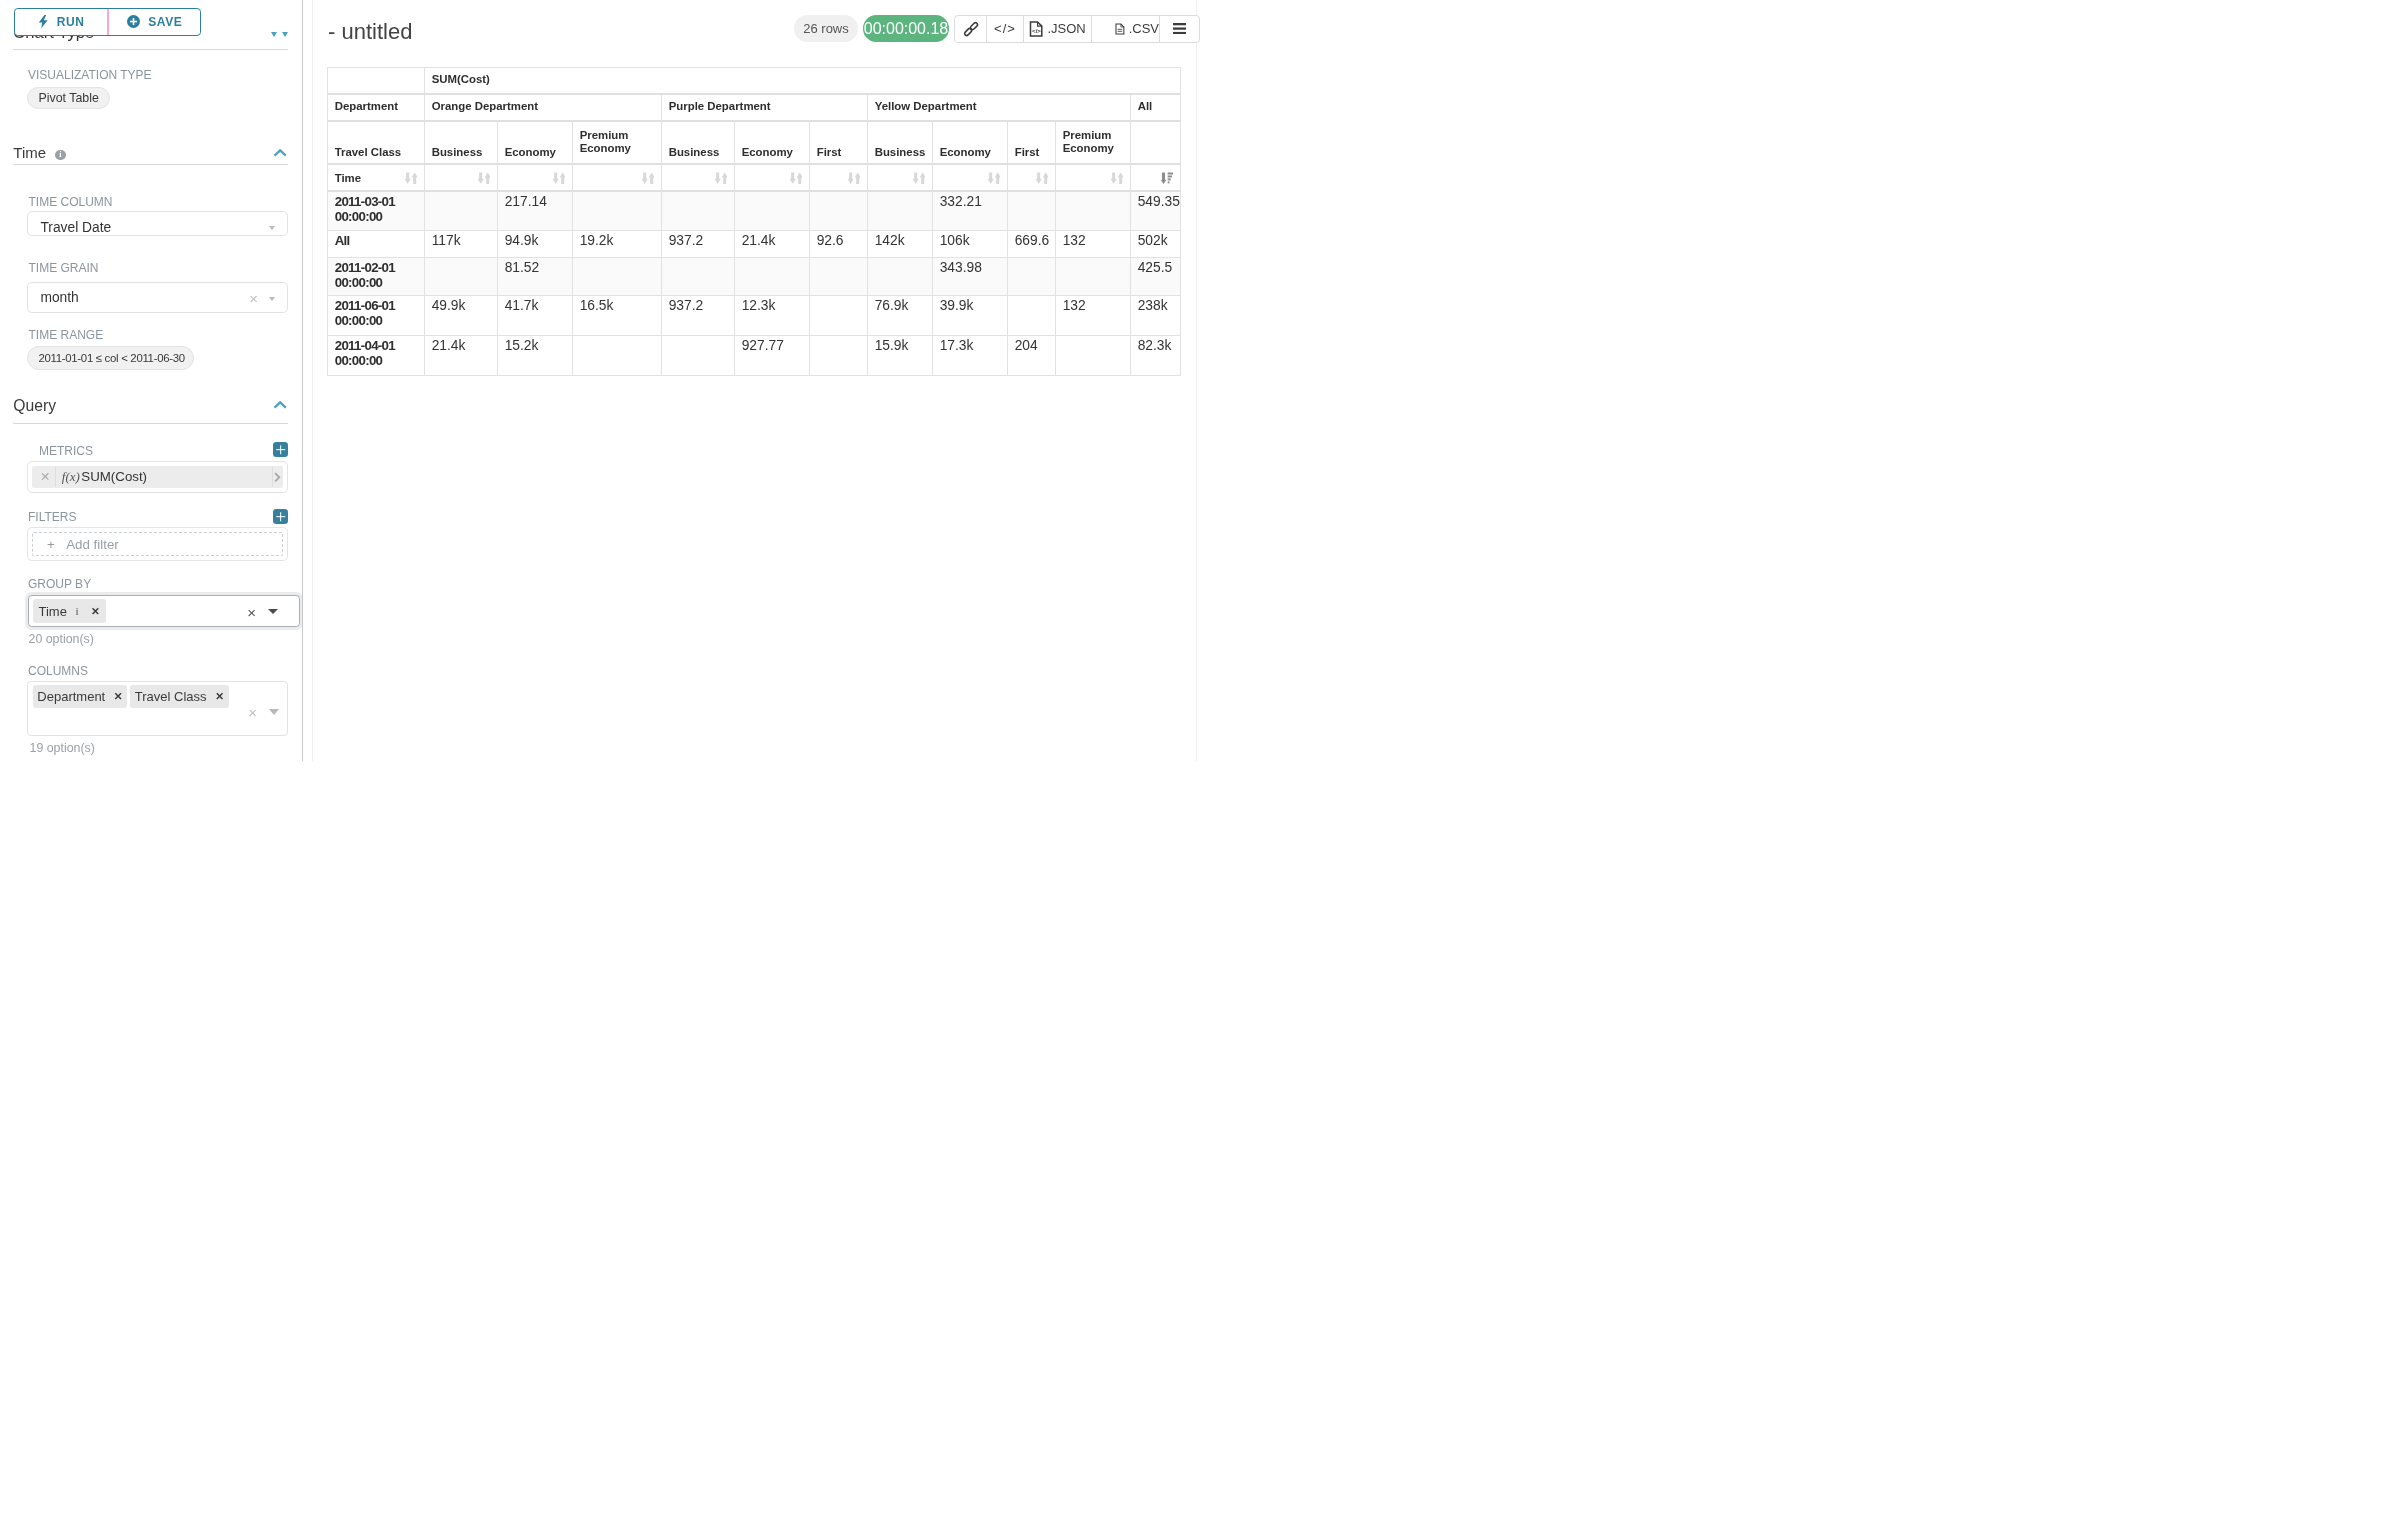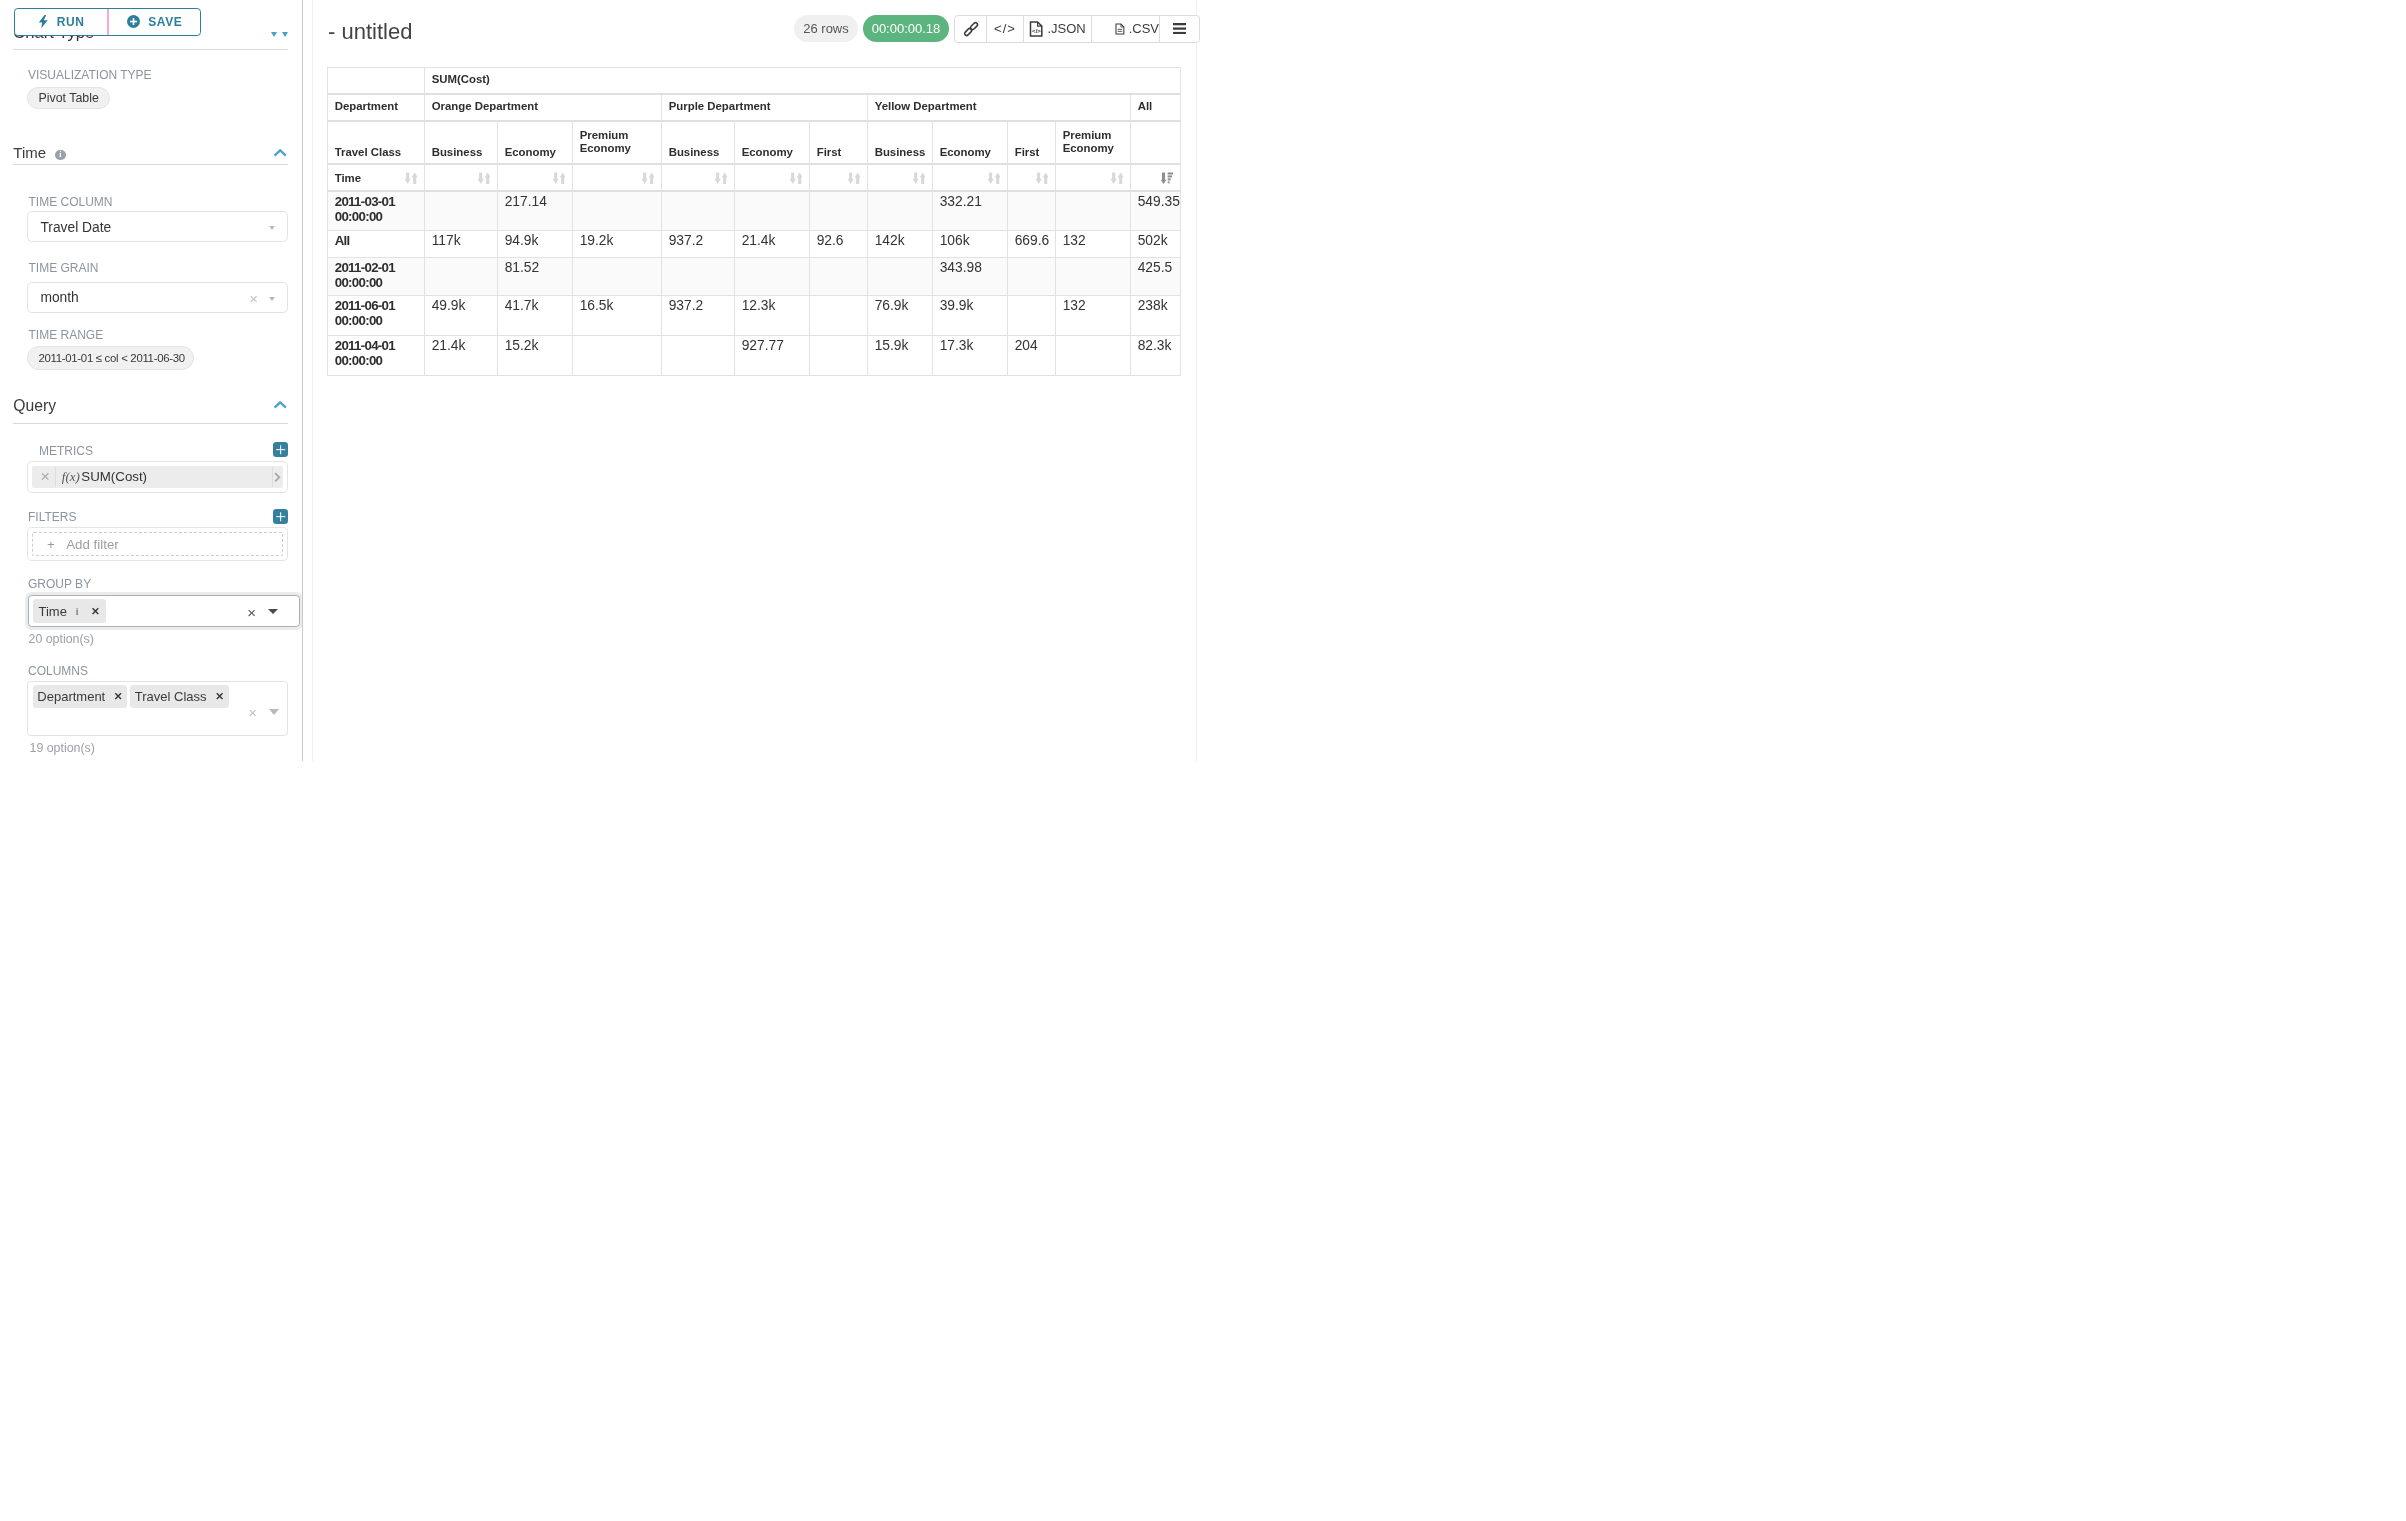--- a/index.html
+++ b/index.html
@@ -32,21 +32,21 @@
 
   .plusbtn { position:absolute; left:273px; width:15px; height:15px; background:#36809d; border-radius:3.3px; }
   .plusbtn:before { content:""; position:absolute; left:50%; top:50%; width:9.5px; height:1.7px; background:#fff; transform:translate(-50%,-50%); }
   .plusbtn:after { content:""; position:absolute; left:50%; top:50%; width:1.7px; height:9.5px; background:#fff; transform:translate(-50%,-50%); }
 
   .tag { position:absolute; background:#e8e8e8; border-radius:2.9px; font-size:13px; color:#3a3a3a; display:flex; align-items:center; }
   .tag .x { font-weight:bold; color:#383838; font-size:10.5px; }
 
   #title { position:absolute; left:328px; top:19px; font-size:22px; color:#434343; }
   #rowsPill { position:absolute; left:794px; top:15px; width:64px; height:27px; border-radius:13.3px; background:#f0f0f0; color:#555; font-size:13px; display:flex; align-items:center; justify-content:center; }
-  #timePill { position:absolute; left:863px; top:15px; width:86px; height:27px; border-radius:13.3px; background:#5cb57f; color:#fff; font-size:13px; display:flex; align-items:center; justify-content:center; }
+  #timePill { position:absolute; left:863px; top:15px; width:86px; height:27px; border-radius:13.3px; background:#5cb57f; color:#fff; font-size:16px; display:flex; align-items:center; justify-content:center; }
   #topbtns { position:absolute; left:954px; top:15px; height:27.6px; border:1px solid #dcdcdc; border-radius:3.8px; background:#fff; display:flex; align-items:stretch; }
   #topbtns .seg { display:flex; align-items:center; justify-content:center; color:#3c3c3c; font-size:13px; }
   #topbtns .seg + .seg { border-left:1px solid #dcdcdc; }
 
   #pivot { position:absolute; left:327px; top:67px; width:854px; border-collapse:collapse; table-layout:fixed; font-size:13.8px; color:#333; }
   #pivot th, #pivot td { border:1px solid #e2e2e2; padding:2.4px 6.7px 4.8px 6.7px; line-height:15px; overflow:hidden; }
   #pivot thead th { border-bottom:2.9px solid #e0e0e0; vertical-align:bottom; text-align:left; font-weight:bold; color:#2e2e2e; font-size:11.4px; line-height:13.3px; padding:2.9px 6.7px 3.8px 6.7px; }
   #pivot tr.timerow th { vertical-align:middle; padding-top:4.8px; padding-bottom:2.9px; }
   #pivot thead tr:nth-child(1) th, #pivot thead tr:nth-child(2) th { vertical-align:middle; }
   #pivot th.pe { vertical-align:middle; }
@@ -82,21 +82,21 @@
 <div class="label" style="left:28px; top:68px;">VISUALIZATION TYPE</div>
 <div class="gpill" style="left:27px; top:87px; height:22px; border-radius:11px; font-size:12.4px; padding:0 10.5px;">Pivot Table</div>
 
 <div class="sectionTitle" style="left:13.3px; top:144px;">Time <span class="infocircle" style="margin-left:4.8px; position:relative; top:-1.4px;">i</span></div>
 <svg class="chev" style="left:273px; top:149px;" width="14.3" height="8" viewBox="0 0 15 8.5">
     <polyline points="1.5,7 7.5,1.4 13.5,7" fill="none" stroke="#4aa3c5" stroke-width="2.4"></polyline>
   </svg>
 <div class="hr" style="top:164px;"></div>
 
 <div class="label" style="left:28.5px; top:195px;">TIME COLUMN</div>
-<div class="selectbox" style="top:211px; height:31px;">
+<div class="selectbox" style="top:211px; height:25px;">
   <span class="abs" style="left:12.4px; top:7.6px;">Travel Date</span>
   <span class="sel-caret" style="right:12.4px; top:14px;"></span>
 </div>
 
 <div class="label" style="left:28.5px; top:261px;">TIME GRAIN</div>
 <div class="selectbox" style="top:282px; height:31px;">
   <span class="abs" style="left:12.4px; top:7.1px;">month</span>
   <span class="sel-x" style="right:29px; top:7px;">×</span>
   <span class="sel-caret" style="right:12.4px; top:13.6px;"></span>
 </div>

